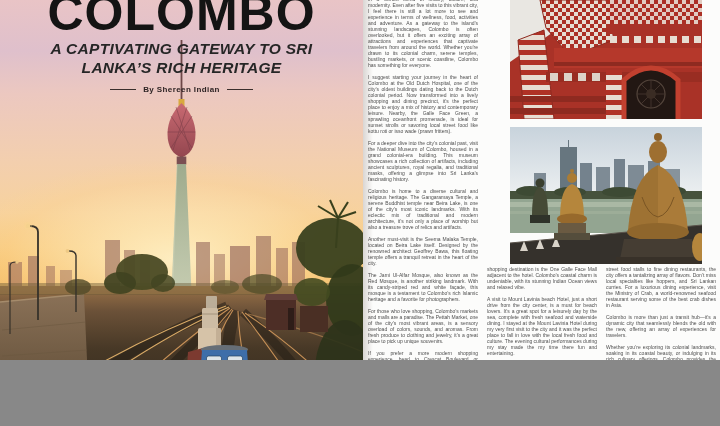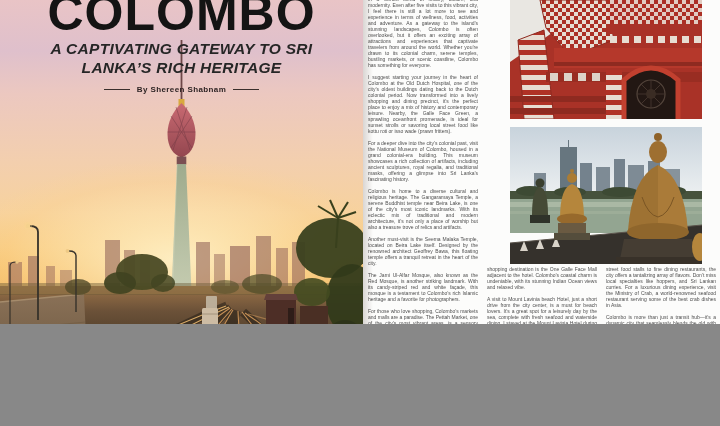--- a/index.html
+++ b/index.html
@@ -1,18 +1,18 @@
 <!DOCTYPE html>
 <html><head>
 <meta charset="utf-8">
 <style>
   html,body { margin:0; padding:0; background:#888; }
   * { box-sizing:border-box; }
   .spread {
-    position:relative; width:720px; height:324px; overflow:hidden;
+    position:relative; width:720px; height:360px; overflow:hidden;
     background:#fcfcfb; font-family:"Liberation Sans", sans-serif;
   }
   
   .cover {
     position:absolute; left:0; top:0; width:363px; height:426px; overflow:hidden;
     background:
       radial-gradient(ellipse 280px 130px at 48% 61%, rgba(255,244,205,.85), rgba(255,214,140,.25) 60%, rgba(255,214,140,0) 78%),
       linear-gradient(180deg,#e9c4c6 0%,#dfc0cc 12%,#ecc8c0 22%,#f3cfae 38%,#f7d29e 50%,#f8cc84 58%,#f6c270 64%,#f1b863 70%,#e8a95a 76%);
   }
   .scene { position:absolute; left:0; top:0; }
@@ -206,21 +206,21 @@
         <path d="M10,334 L10,266 Q10,262 16,262" stroke="#37322b" stroke-width="1.2"></path>
         <circle cx="17" cy="262" r="1.7" fill="#eec985" stroke="none"></circle>
       </g>
     </svg>
 
     <div class="cover-text">
       <h1 class="cover-title">COLOMBO</h1>
       <h2 class="cover-subtitle">A CAPTIVATING GATEWAY TO SRI LANKA’S RICH HERITAGE</h2>
       <div class="byline">
         <span class="rule"></span>
-        <span class="byline-text">By Shereen Shabnam</span>
+        <span class="byline-text">By Shereen Indian</span>
         <span class="rule"></span>
       </div>
     </div>
   </section>
 
   <section class="page-right">
 
     <svg class="photo photo-mosque" viewBox="0 0 192 119" aria-hidden="true">
       <defs>
         <pattern id="chk" width="8" height="8" patternUnits="userSpaceOnUse">

